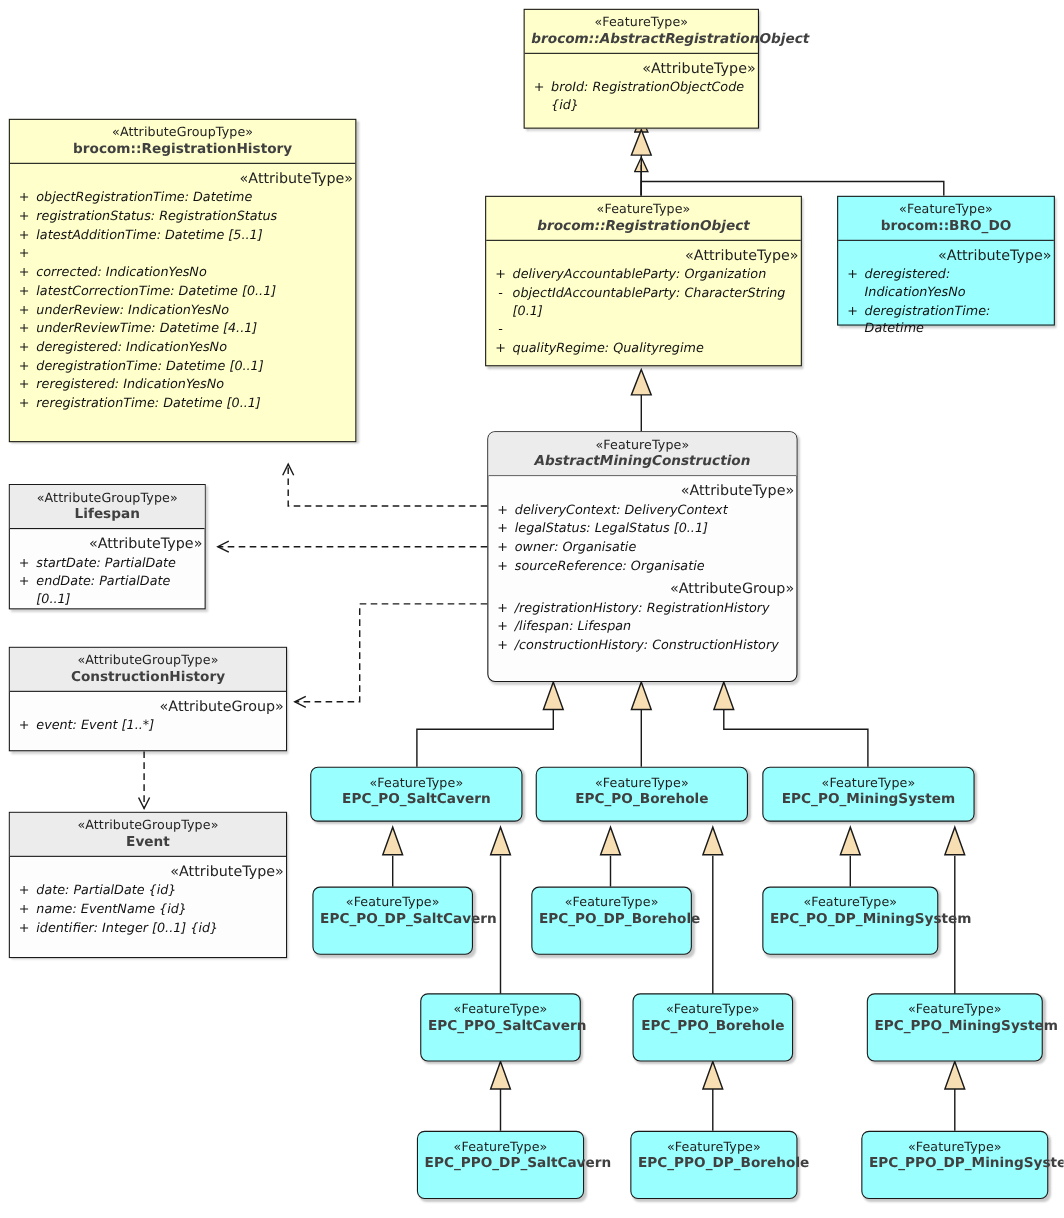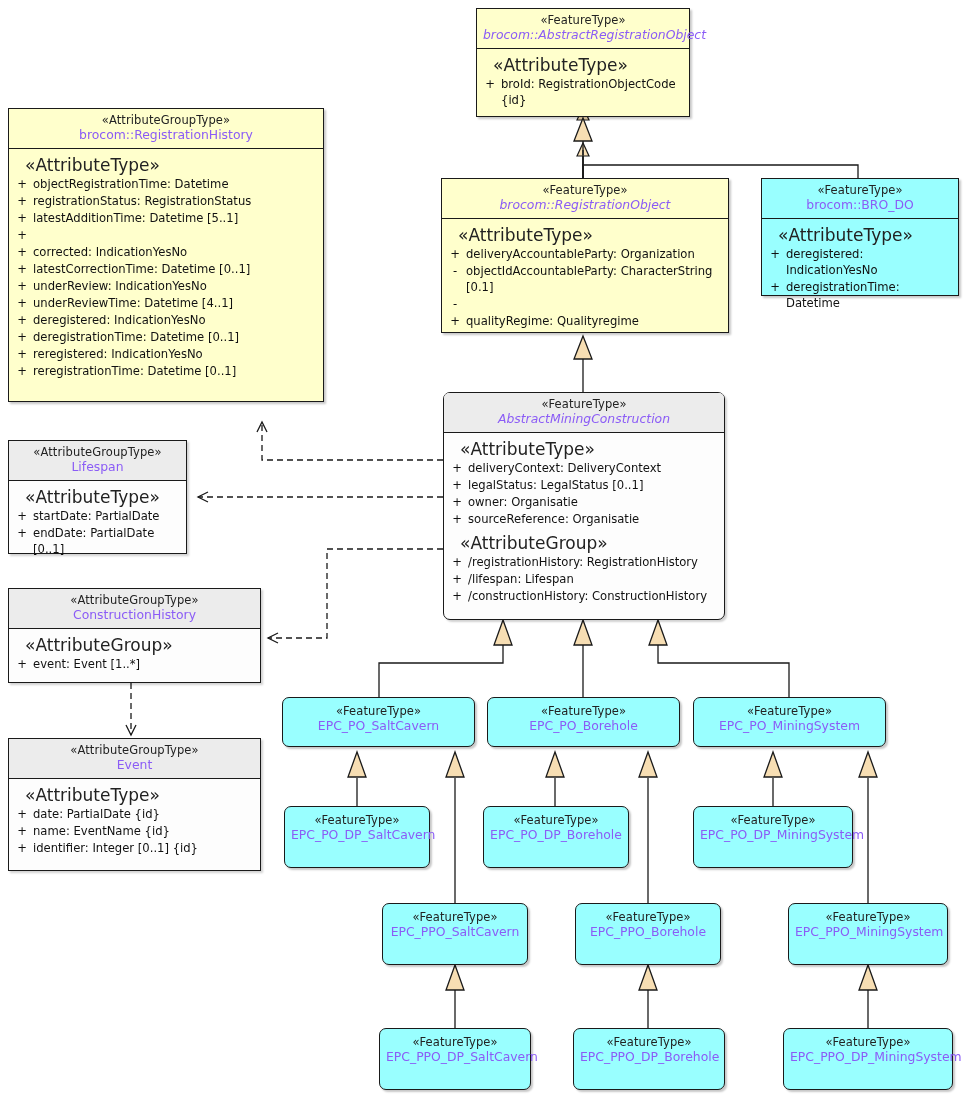--- a/index.html
+++ b/index.html
@@ -41,46 +41,47 @@
   .node.white > .hdr { background: #ececec; }
   .node.hasbody > .hdr { border-bottom: 1.6px solid #1a1a1a; }
   .stereo {
     font-size: 11.5px;
     color: #222;
     display: block;
     letter-spacing: 0.1px;
   }
   .clsname {
     font-size: 12.4px;
-    font-weight: normal;
-    color: #8b5cf6;
+    font-weight: bold;
+    color: #404040;
     display: block;
     margin-top: 1px;
   }
   .clsname.italic { font-style: italic; }
   .body { padding: 5px 2px 5px 2px; }
   .grpline {
-    font-size: 17px;
+    font-size: 13px;
     color: #222;
     padding: 1px 0 2px 14px;
+    text-align: right;
   }
   .attr {
     font-size: 11.6px;
     color: #111;
     display: flex;
     padding: 0.6px 0 0.6px 0;
     line-height: 1.36;
   }
   .vis {
     width: 22px;
     text-align: center;
     flex: 0 0 22px;
     color: #111;
   }
-  .atxt { flex: 1 1 auto; }
+  .atxt { flex: 1 1 auto; font-style: italic; }
 </style>
 </head>
 <body>
 
 <div id="canvas">
 
   <svg class="edges" viewBox="0 0 967 1107">
     <defs>
       <marker id="gen" markerWidth="16" markerHeight="14" refX="1" refY="7" orient="auto" markerUnits="userSpaceOnUse">
         <path d="M1,1 L14,7 L1,13 Z" fill="#f7deb3" stroke="#1a1a1a" stroke-width="1.2"></path>

